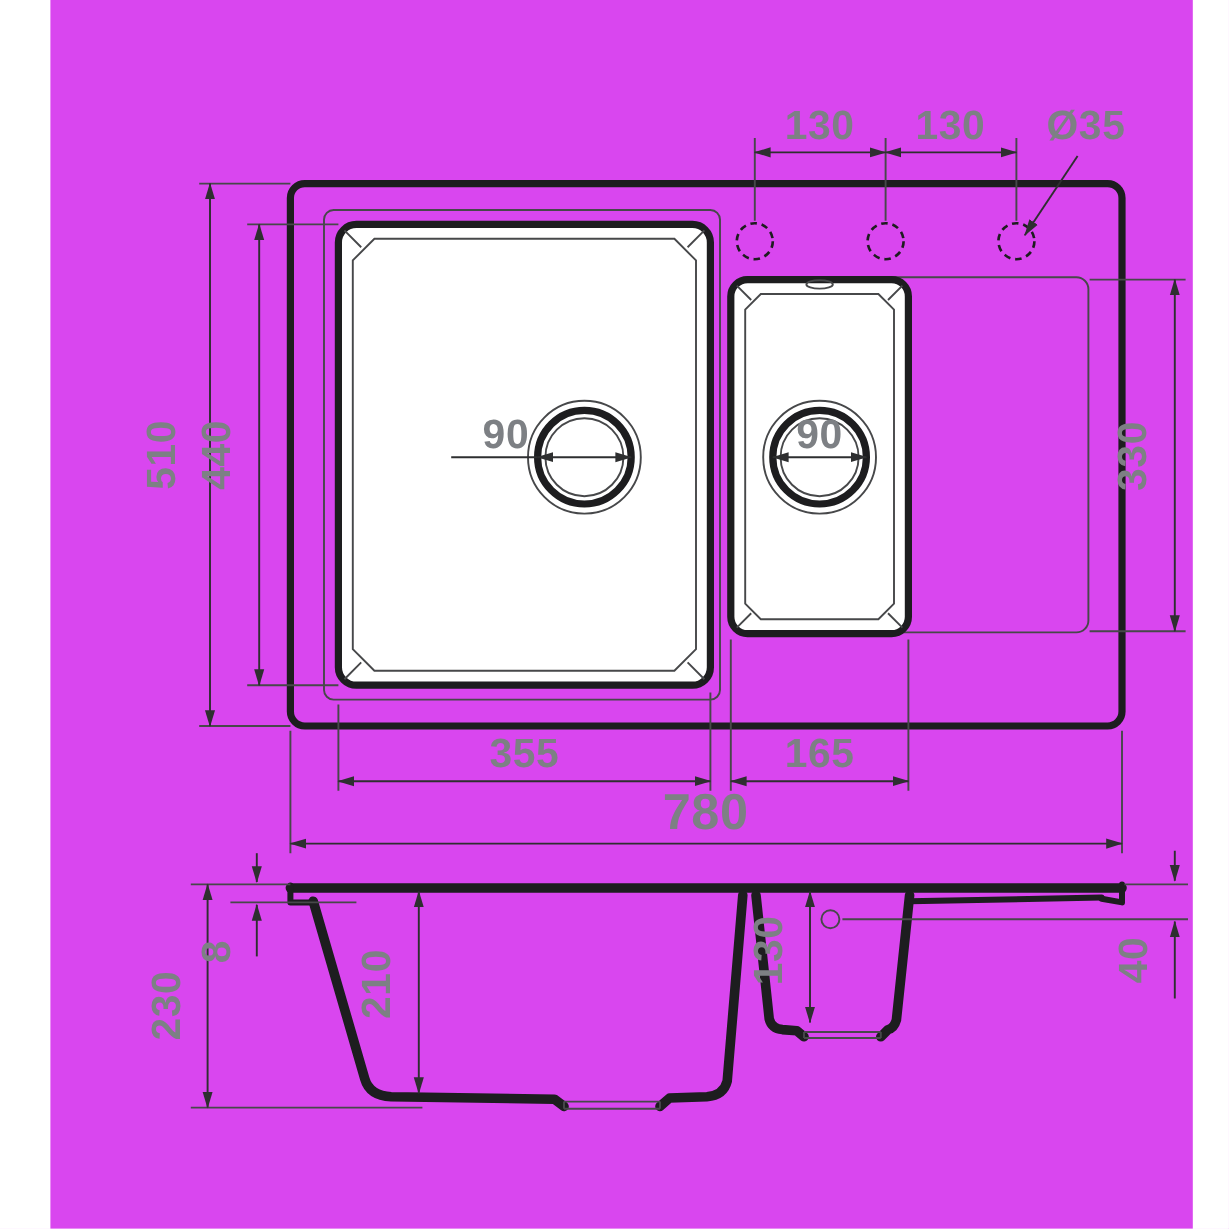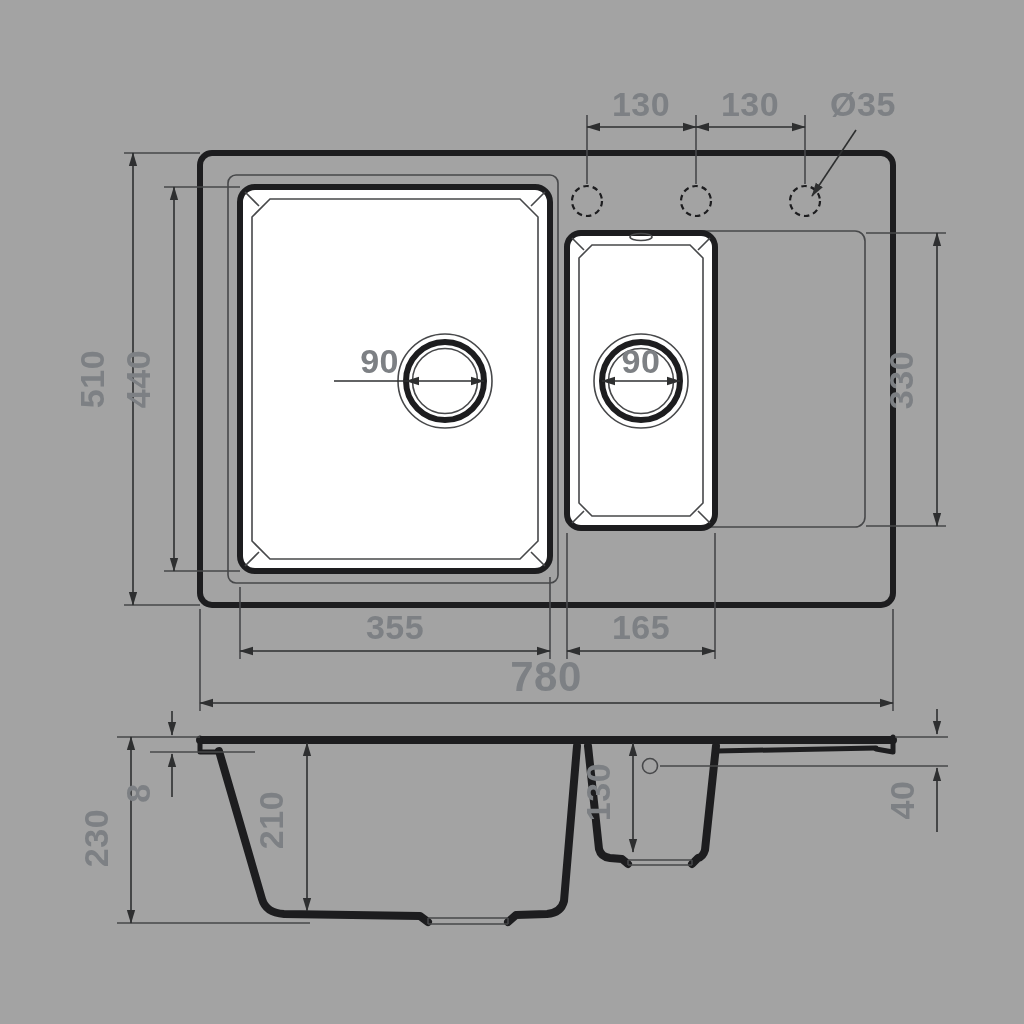--- a/index.html
+++ b/index.html
@@ -1,17 +1,17 @@
 <!DOCTYPE html>
 <html><head>
 <meta charset="utf-8">
 <style>
   html,body{margin:0;padding:0;background:#ffffff;}
-  .stage{position:relative;width:1024px;height:1024px;background:#a3a3a3;overflow:hidden;
-         font-family:"Liberation Sans", sans-serif;}
+  .stage{position:relative;width:952px;height:1024px;background:#d946ef;overflow:hidden;
+         font-family:"Liberation Sans", sans-serif;margin-left:42px;}
   svg{display:block;}
   .thick{stroke:#1d1d1f;stroke-width:6;fill:none;stroke-linejoin:round;stroke-linecap:round;}
   .thickf{stroke:#1d1d1f;stroke-width:6;fill:#ffffff;stroke-linejoin:round;}
   .prof{stroke:#1d1d1f;stroke-width:8;fill:none;stroke-linejoin:round;stroke-linecap:round;}
   .prof5{stroke:#1d1d1f;stroke-width:5;fill:none;stroke-linejoin:round;stroke-linecap:round;}
   .thin{stroke:#47484a;stroke-width:1.6;fill:none;}
   .dimline{stroke:#2e2f30;stroke-width:1.6;fill:none;}
   .dash{stroke:#1d1d1f;stroke-width:2.2;fill:none;stroke-dasharray:5.5 4;}
   text.dim{font-family:"Liberation Sans", sans-serif;font-weight:bold;font-size:34px;
            fill:#7d8084;letter-spacing:0.5px;}

